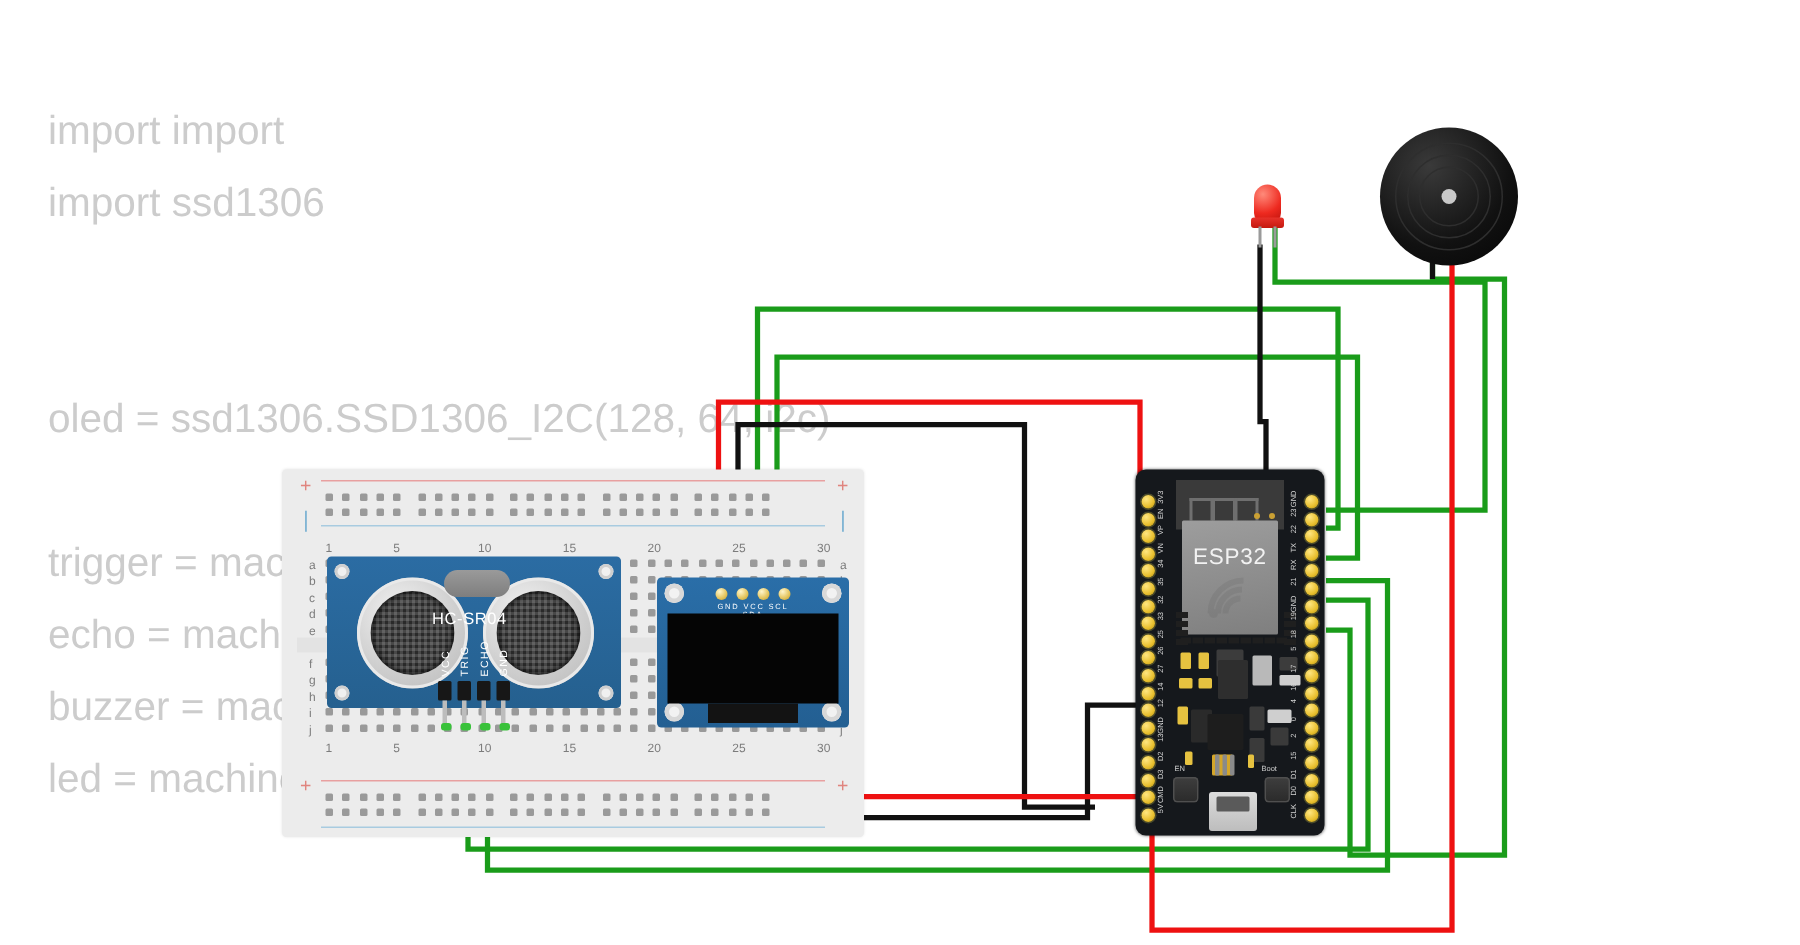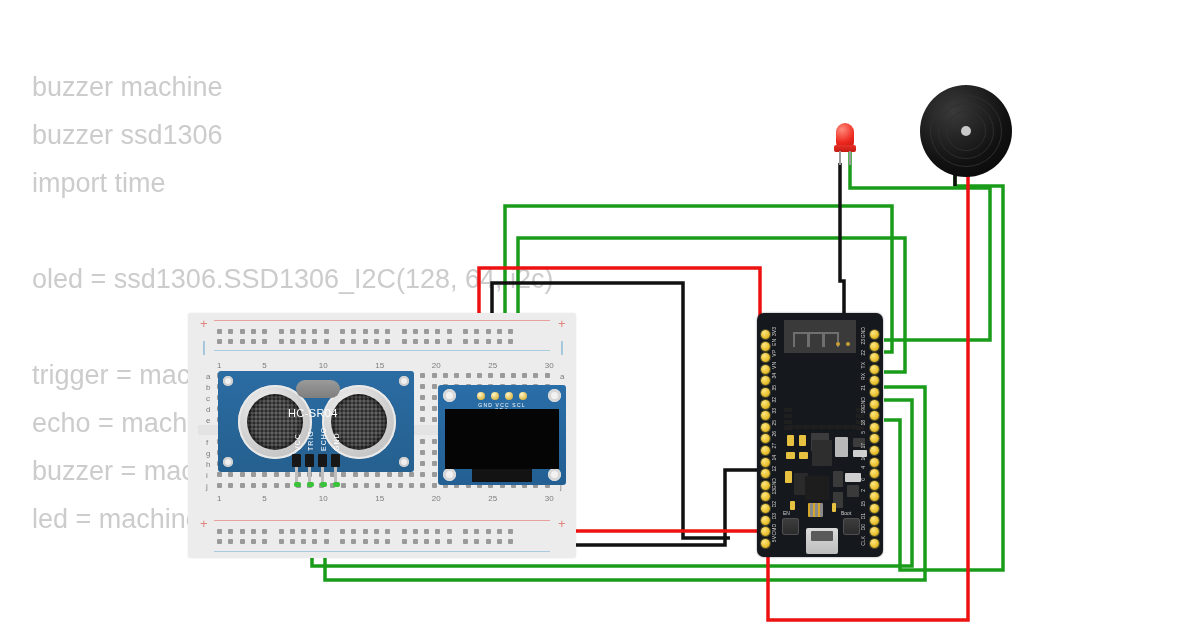--- a/index.html
+++ b/index.html
@@ -116,23 +116,22 @@
   .bz-ring{position:absolute;border-radius:50%;border:1px solid #2e2e2e;}
   .bz-hole{position:absolute;left:41px;top:41px;width:10px;height:10px;border-radius:50%;
            background:#c9c9c9;}
 
   .solder{position:absolute;width:7px;height:5px;border-radius:2px;background:#39c23a;z-index:6;}
 </style>
 </head>
 <body>
 
 <div id="code-layer">
-    <div class="code-line" style="top: 74px; color: rgb(204, 204, 204);">buzzer machine</div>
-    <div class="code-line" style="top: 122px; color: rgb(204, 204, 204);">buzzer ssd1306</div>
-    <div class="code-line" style="top: 170px; color: rgb(204, 204, 204);">import time</div>
+    <div class="code-line" style="top: 74px; color: rgb(204, 204, 204);">import import</div>
+    <div class="code-line" style="top: 122px; color: rgb(204, 204, 204);">import ssd1306</div>
     <div class="code-line" style="top: 266px; color: rgb(204, 204, 204);">oled = ssd1306.SSD1306_I2C(128, 64, i2c)</div>
     <div class="code-line" style="top: 362px; color: rgb(204, 204, 204);">trigger = machine.Pin(5, machine.Pin.OUT)</div>
     <div class="code-line" style="top: 410px; color: rgb(204, 204, 204);">echo = machine.Pin(18, machine.Pin.IN)</div>
     <div class="code-line" style="top: 458px; color: rgb(204, 204, 204);">buzzer = machine.PWM(machine.Pin(19))</div>
     <div class="code-line" style="top: 506px; color: rgb(204, 204, 204);">led = machine.Pin(23, machine.Pin.OUT)</div>
   </div>
 
 <svg id="wire-layer" width="1200" height="630" viewBox="0 0 1200 630">
 
   <path stroke="#1a9c1a" stroke-width="3.5" d="M 312 480 L 312 566 L 912 566 L 912 400 L 884 400"></path>
@@ -663,20 +662,29 @@
 </div>
 
 <div id="esp32">
   <div class="esp-ant">
     <div class="esp-ant-trace" style="left:9px;top:12px;width:12px;height:13px;"></div>
     <div class="esp-ant-trace" style="left:24px;top:12px;width:12px;height:13px;"></div>
     <div class="esp-ant-trace" style="left:39px;top:12px;width:12px;height:13px;"></div>
     <div class="esp-dot" style="left:52px;top:22px;"></div>
     <div class="esp-dot" style="left:62px;top:22px;"></div>
   </div>
+  <div class="esp-can">
+    <div class="esp-name">ESP32</div>
+    <svg class="esp-wifi" viewBox="0 0 32 30">
+      <path d="M3 26 A22 22 0 0 1 25 4" fill="none" stroke="#6a6a6a" stroke-width="4"></path>
+      <path d="M8 26 A16 16 0 0 1 24 10" fill="none" stroke="#6a6a6a" stroke-width="4"></path>
+      <path d="M13 26 A10 10 0 0 1 23 16" fill="none" stroke="#6a6a6a" stroke-width="4"></path>
+      <circle cx="5" cy="26" r="3" fill="#6a6a6a"></circle>
+    </svg>
+  </div>
   <div id="esp-shield-pads">
       <div class="esp-shldpad" style="left: 30px; top: 112px;"></div>
       <div class="esp-shldpad" style="left: 38px; top: 112px;"></div>
       <div class="esp-shldpad" style="left: 46px; top: 112px;"></div>
       <div class="esp-shldpad" style="left: 54px; top: 112px;"></div>
       <div class="esp-shldpad" style="left: 62px; top: 112px;"></div>
       <div class="esp-shldpad" style="left: 70px; top: 112px;"></div>
       <div class="esp-shldpad" style="left: 78px; top: 112px;"></div>
       <div class="esp-shldpad" style="left: 86px; top: 112px;"></div>
       <div class="esp-shldpad" style="left: 94px; top: 112px;"></div>

